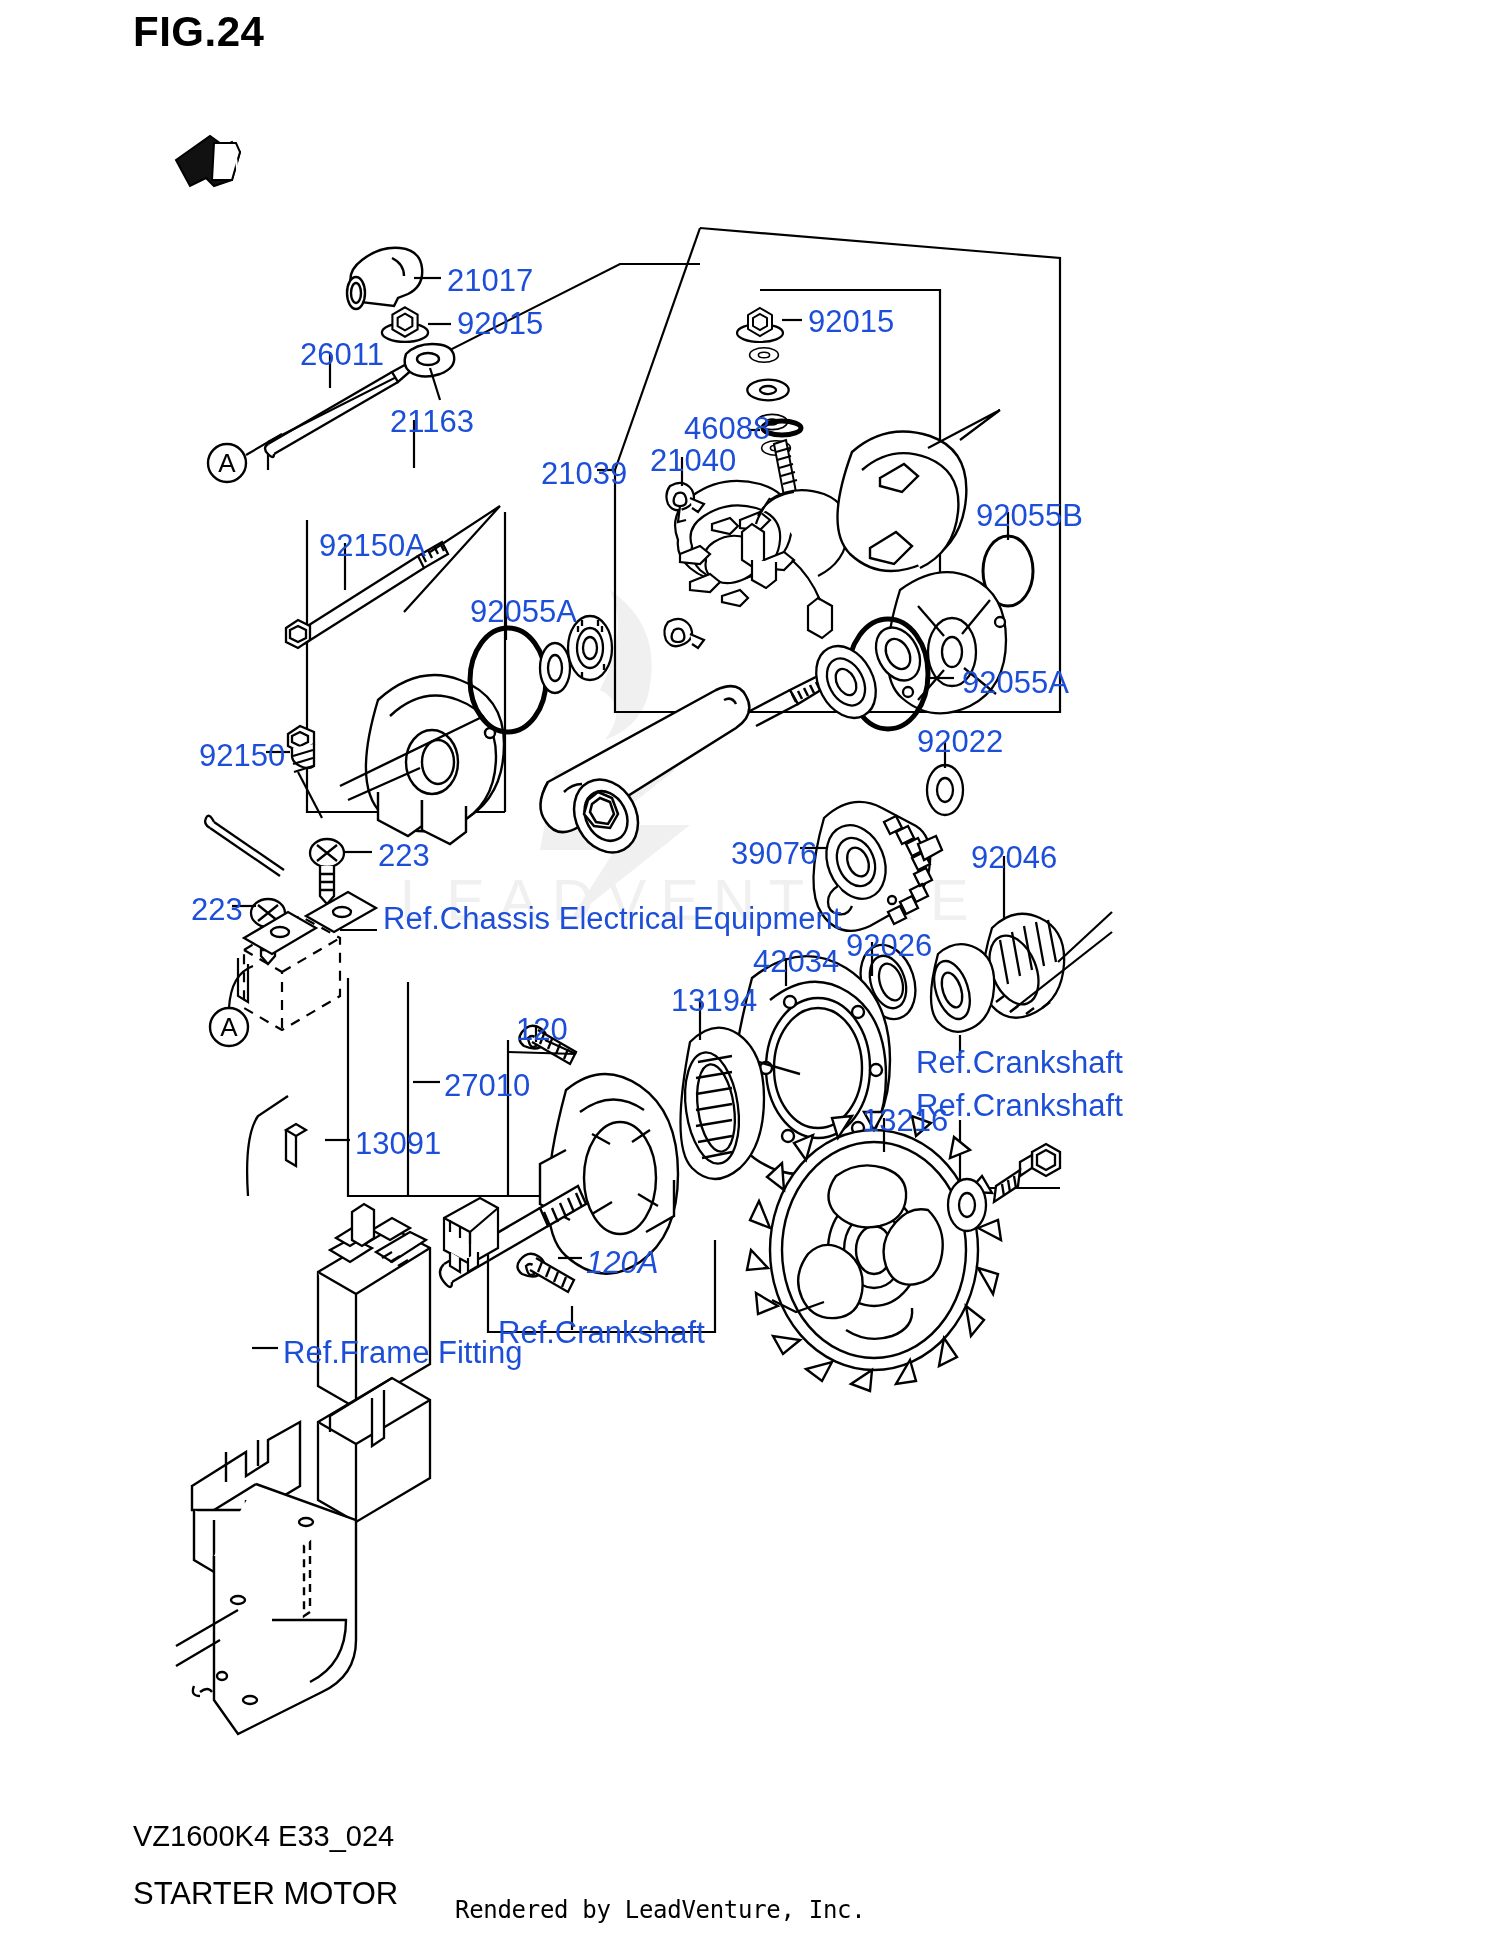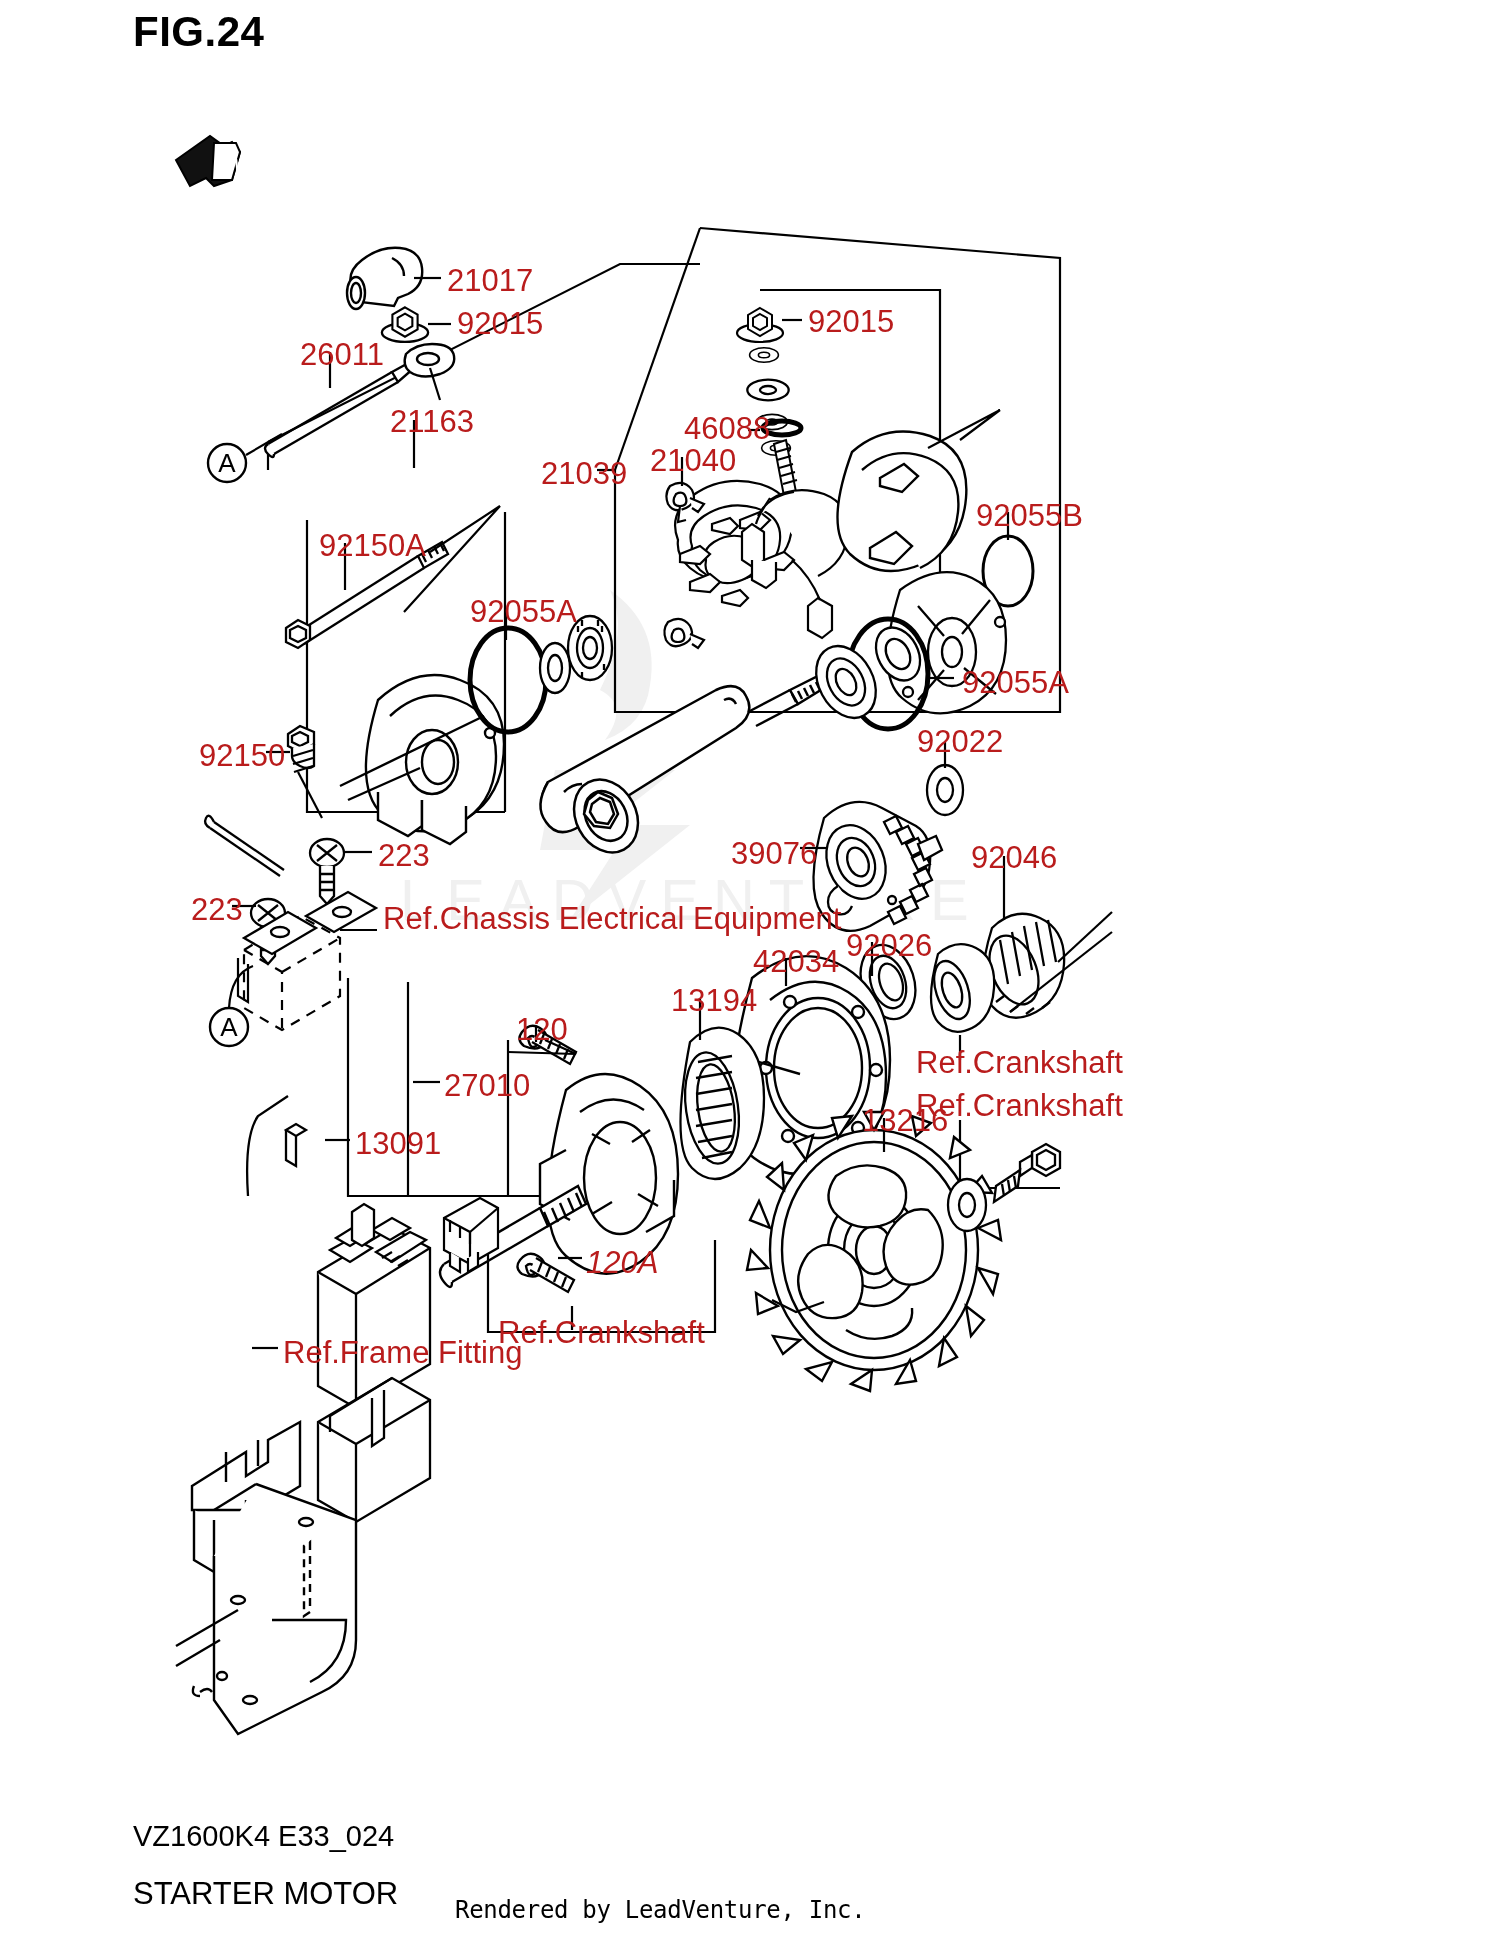--- a/index.html
+++ b/index.html
@@ -1,19 +1,19 @@
 <!DOCTYPE html>
 <html><head>
 <meta charset="utf-8">
 <style>
   html,body{margin:0;padding:0;background:#fff;}
   body{width:1500px;height:1941px;position:relative;overflow:hidden;
        font-family:"Liberation Sans","DejaVu Sans",sans-serif;color:#000;}
   #stage{position:absolute;left:0;top:0;width:1196px;height:1941px;}
-  .lbl{position:absolute;font-size:31px;line-height:31px;white-space:nowrap;color:#b91c1c;
+  .lbl{position:absolute;font-size:31px;line-height:31px;white-space:nowrap;color:#1d4ed8;
        font-family:"Liberation Sans","DejaVu Sans",sans-serif;}
   #figtitle{position:absolute;left:133px;top:8px;font-size:42px;font-weight:bold;letter-spacing:.5px;}
   #footer1{position:absolute;left:133px;top:1820px;font-size:29px;}
   #footer2{position:absolute;left:133px;top:1876px;font-size:31px;}
   #credit{position:absolute;left:455px;top:1896px;font-size:24px;
           font-family:"DejaVu Sans Mono",monospace;letter-spacing:-0.3px;}
   svg{position:absolute;left:0;top:0;}
   .wm{fill:#f0f0f0;}
   .fwdtxt{font-family:"Liberation Sans",sans-serif;font-size:17px;font-weight:bold;fill:#fff;}
   .circA{font-family:"Liberation Sans",sans-serif;font-size:26px;fill:#000;}

